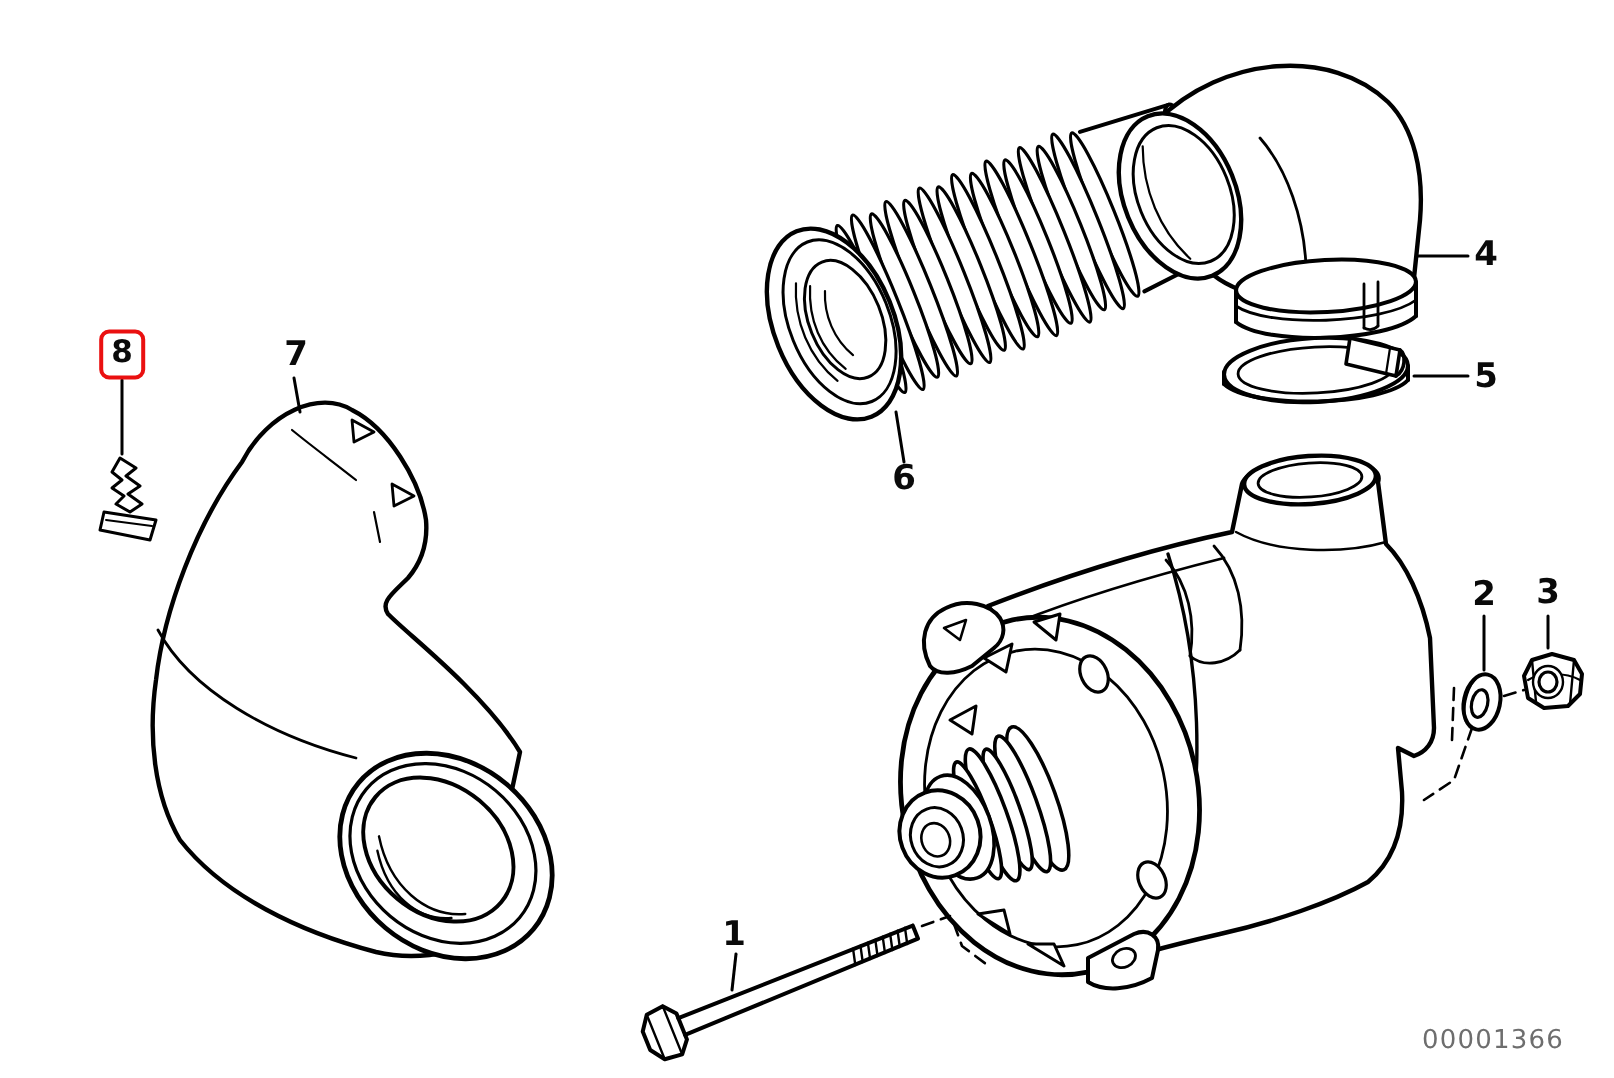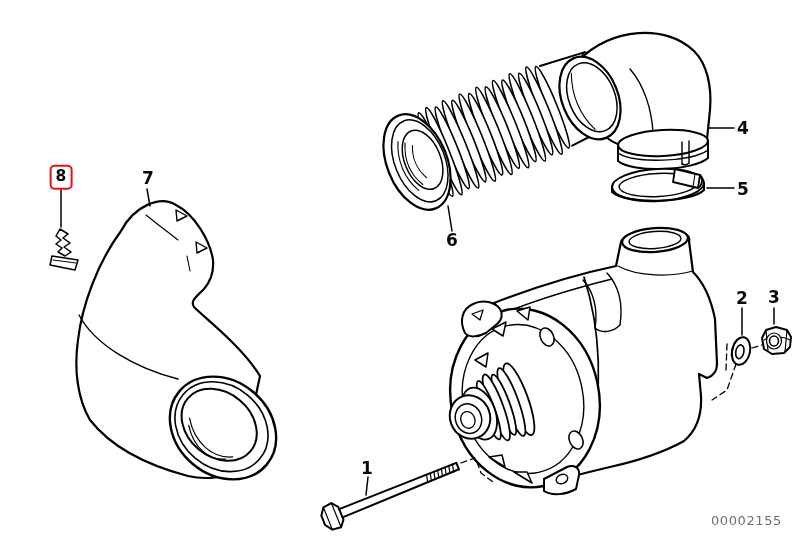--- a/index.html
+++ b/index.html
@@ -199,14 +199,14 @@
 
   <span class="callout" style="left:367px;top:468px">1</span>
   <span class="callout" style="left:742px;top:298px">2</span>
   <span class="callout" style="left:774px;top:297px">3</span>
   <span class="callout" style="left:743px;top:128px">4</span>
   <span class="callout" style="left:743px;top:189px">5</span>
   <span class="callout" style="left:452px;top:240px">6</span>
   <span class="callout" style="left:148px;top:178px">7</span>
   <span class="callout boxed" style="left:61px;top:177px">8</span>
 
-  <span class="drawing-number">00002155</span>
+  <span class="drawing-number">00001366</span>
 </div>
 
 </body></html>

